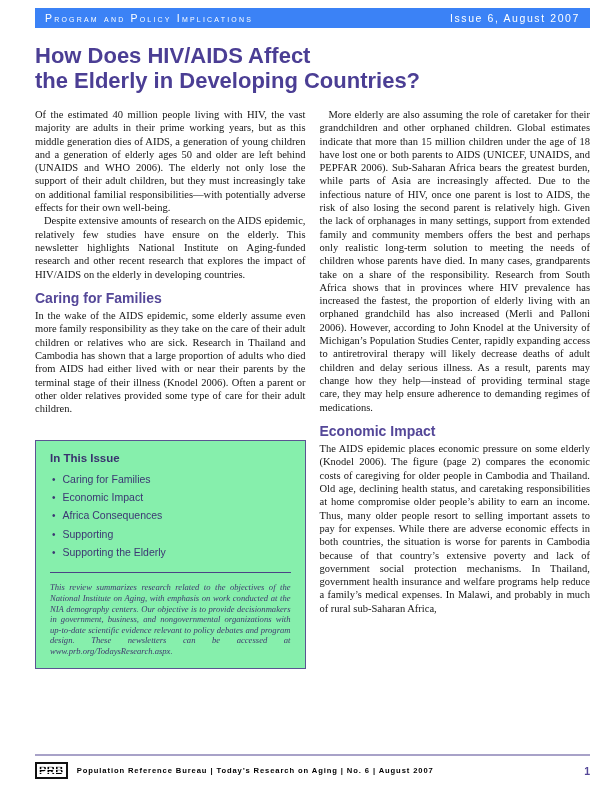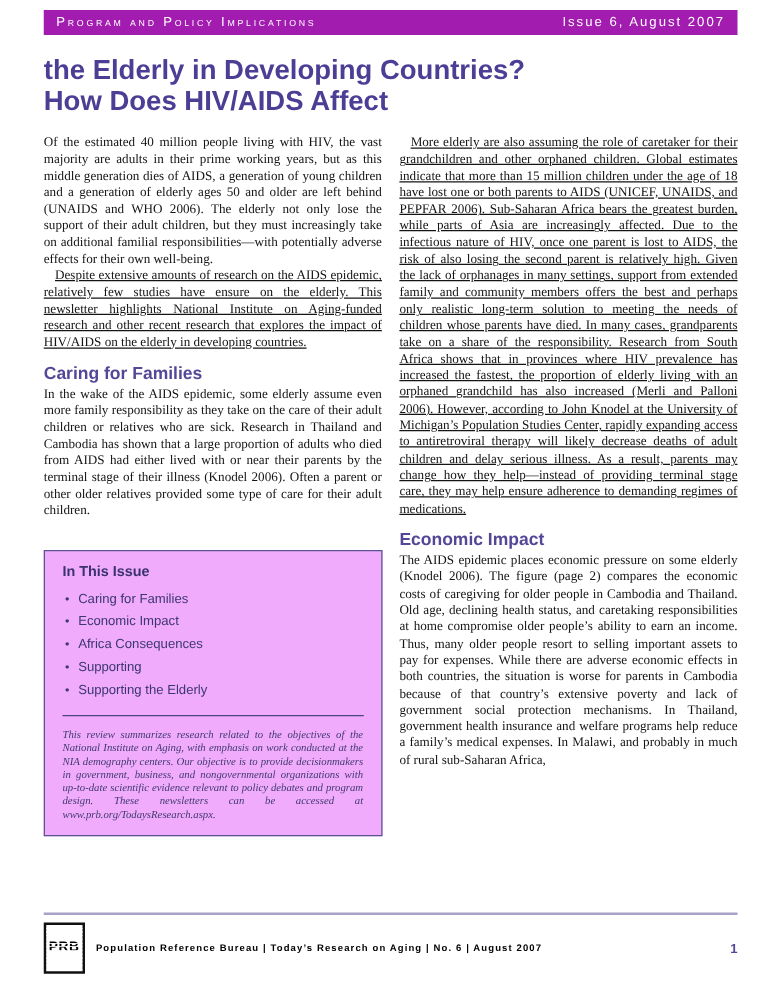--- a/index.html
+++ b/index.html
@@ -10,48 +10,48 @@
   }
   .content { position:absolute; left:35px; top:0; width:555px; }
 
   
   .masthead { margin-top:28px; font-size:46px; line-height:56px; letter-spacing:-1px; white-space:nowrap; }
   .masthead .main { color:#3b3280; }
   .masthead .accent { color:#b2d4ba; }
 
   
   .kicker {
-    margin-top:8px; height:20px; background:#a21caf; color:#ffffff;
+    margin-top:8px; height:20px; background:#3b82f6; color:#ffffff;
     display:flex; justify-content:space-between; align-items:center;
     font-family:"Liberation Sans", sans-serif; font-size:10.5px;
     padding:0 10px; box-sizing:border-box;
   }
   .kicker .left { font-variant:small-caps; letter-spacing:2.2px; }
   .kicker .right { letter-spacing:1.6px; }
 
   
   .article-title {
     margin:15px 0 0 0; font-family:"Liberation Sans", sans-serif;
     font-weight:bold; font-size:22px; line-height:25px; color:#4b3e94;
   }
   .article-title span { display:block; }
 
   
   .columns { display:flex; gap:14px; margin-top:15px; }
   .col { flex:1; min-width:0; font-size:10.5px; line-height:13.3px; color:#141414; }
   .col p { margin:0; text-align:justify; }
-  .col p.indent { text-indent:9px;text-decoration:underline; }
+  .col p.indent { text-indent:9px; }
   .section-heading {
     font-family:"Liberation Sans", sans-serif; font-weight:bold;
     font-size:14px; color:#544798; margin:11px 0 4px 0;
   }
 
   
   .issue-box {
-    margin-top:24px; border:1px solid #5b5492; background:#f0abfc;
+    margin-top:24px; border:1px solid #5b5492; background:#86efac;
     padding:8px 14px 12px 14px; box-sizing:border-box;
   }
   .issue-box h4 {
     margin:3px 0 8px 0; font-family:"Liberation Sans", sans-serif;
     font-size:11.5px; font-weight:bold; color:#39326e;
   }
   .issue-box ul { list-style:none; margin:0; padding:0 0 0 2px; }
   .issue-box li {
     display:flex; align-items:baseline; margin:5px 0;
     font-family:"Liberation Sans", sans-serif; font-size:10.5px; color:#3c3673;
@@ -61,21 +61,21 @@
   .issue-note {
     font-style:italic; font-size:8.6px; line-height:10.6px; color:#403a6e;
     text-align:right;
   }
 
   
   .footer { position:absolute; left:35px; width:555px; bottom:13px; }
   .footer-rule { height:2px; background:#a8a2c8; margin-bottom:6px; }
   .footer-row { display:flex; align-items:center; }
   .prb-logo {
-    position:relative; border:2px solid #111; padding:12px 2px;
+    position:relative; border:2px solid #111; padding:0 2px;
     font-family:"Liberation Sans", sans-serif; font-weight:bold;
     font-size:11px; line-height:13px; color:#000; letter-spacing:0.5px;
   }
   .prb-logo::after {
     content:""; position:absolute; inset:0;
     background:repeating-linear-gradient(to bottom, transparent 0 2px, rgba(255,255,255,.85) 2px 3px);
     pointer-events:none;
   }
   .footer-text {
     margin-left:9px; font-family:"Liberation Sans", sans-serif;
@@ -92,22 +92,22 @@
 <div class="page">
   <div class="content">
 
 
     <div class="kicker">
       <span class="left">Program and Policy Implications</span>
       <span class="right">Issue 6, August 2007</span>
     </div>
 
     <h2 class="article-title">
+      <span>How Does HIV/AIDS Affect</span>
       <span>the Elderly in Developing Countries?</span>
-      <span>How Does HIV/AIDS Affect</span>
     </h2>
 
     <div class="columns">
 
       <div class="col">
         <p>Of the estimated 40 million people living with HIV, the vast majority are adults in their prime working years, but as this middle generation dies of AIDS, a generation of young children and a generation of elderly ages 50 and older are left behind (UNAIDS and WHO 2006). The elderly not only lose the support of their adult children, but they must increasingly take on additional familial responsibilities—with potentially adverse effects for their own well-being.</p>
         <p class="indent">Despite extensive amounts of research on the AIDS epidemic, relatively few studies have ensure on the elderly. This newsletter highlights National Institute on Aging-funded research and other recent research that explores the impact of HIV/AIDS on the elderly in developing countries.</p>
 
         <h3 class="section-heading">Caring for Families</h3>
         <p>In the wake of the AIDS epidemic, some elderly assume even more family responsibility as they take on the care of their adult children or relatives who are sick. Research in Thailand and Cambodia has shown that a large proportion of adults who died from AIDS had either lived with or near their parents by the terminal stage of their illness (Knodel 2006). Often a parent or other older relatives provided some type of care for their adult children.</p>

